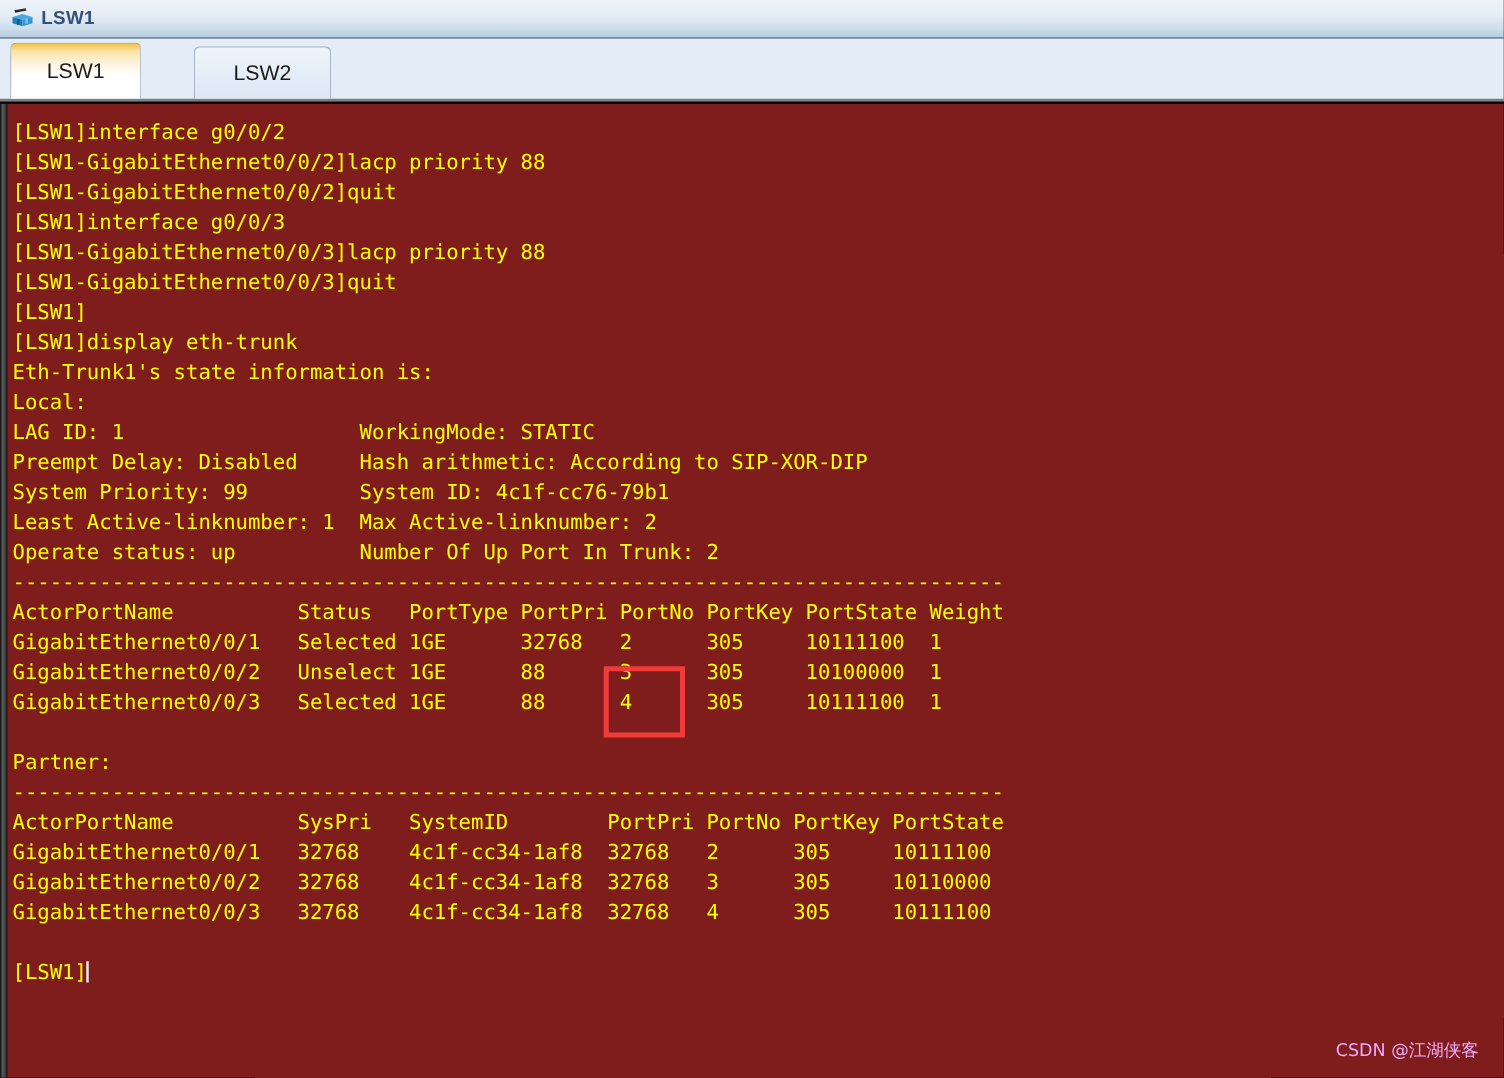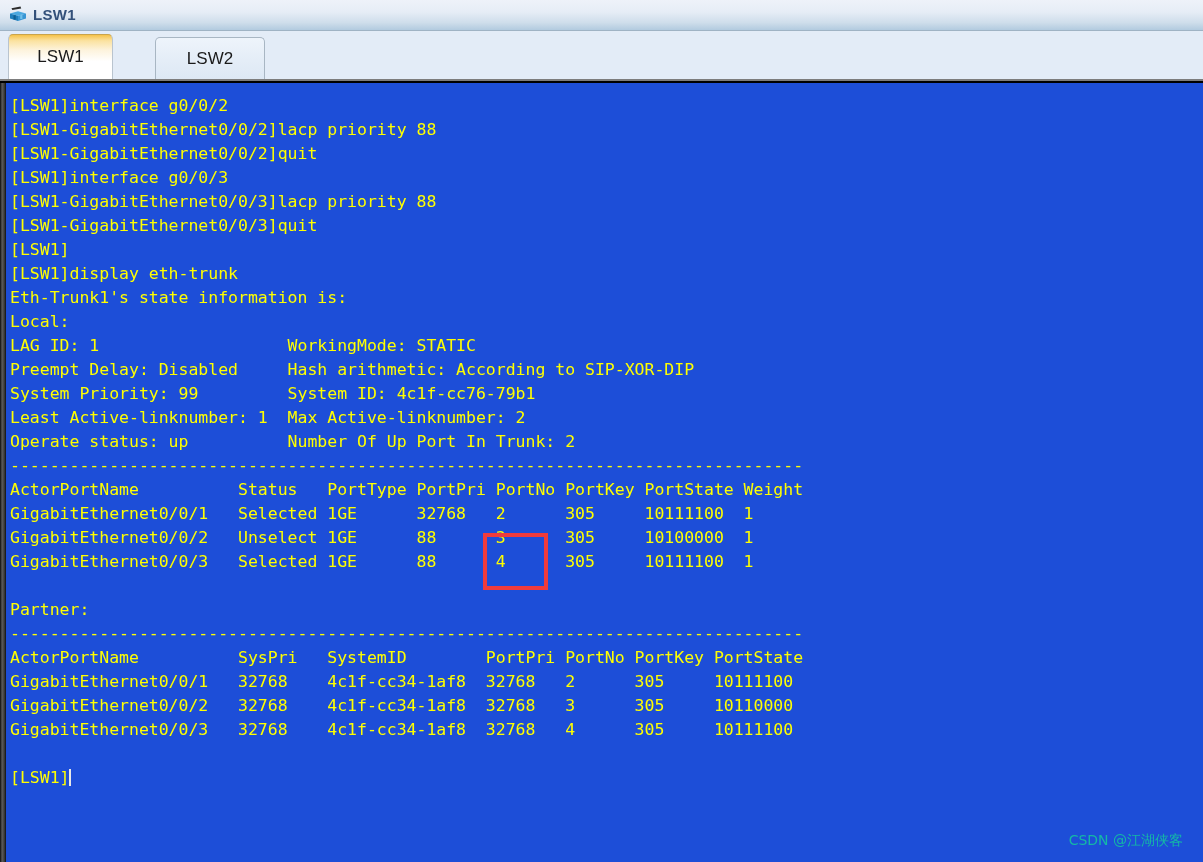--- a/index.html
+++ b/index.html
@@ -139,21 +139,21 @@
     pointer-events: none;
     z-index: 5;
   }
 
   
   #watermark {
     position: absolute;
     right: 20px;
     bottom: 12px;
     font-size: 14px;
-    color: #14b8a6;
+    color: #f0abfc;
     font-family: "DejaVu Sans", sans-serif;
     user-select: none;
     z-index: 6;
   }
 </style>
 </head>
 <body>
 
 <div id="titlebar">
   <span id="win-icon">
@@ -171,19 +171,19 @@
 
 <div id="tabstrip">
   <div class="tab active">
     <span>LSW1</span>
   </div>
   <div class="tab inactive">
     <span>LSW2</span>
   </div>
 </div>
 
-<div id="terminal" style="background: #1d4ed8;">
+<div id="terminal" style="background: #7f1d1d;">
   <div id="term-left-border"></div>
   <div id="term-text" style="color: rgb(255, 255, 0);"><span class="ln">[LSW1]interface g0/0/2</span><span class="ln">[LSW1-GigabitEthernet0/0/2]lacp priority 88</span><span class="ln">[LSW1-GigabitEthernet0/0/2]quit</span><span class="ln">[LSW1]interface g0/0/3</span><span class="ln">[LSW1-GigabitEthernet0/0/3]lacp priority 88</span><span class="ln">[LSW1-GigabitEthernet0/0/3]quit</span><span class="ln">[LSW1]</span><span class="ln">[LSW1]display eth-trunk</span><span class="ln">Eth-Trunk1's state information is:</span><span class="ln">Local:</span><span class="ln">LAG ID: 1                   WorkingMode: STATIC</span><span class="ln">Preempt Delay: Disabled     Hash arithmetic: According to SIP-XOR-DIP</span><span class="ln">System Priority: 99         System ID: 4c1f-cc76-79b1</span><span class="ln">Least Active-linknumber: 1  Max Active-linknumber: 2</span><span class="ln">Operate status: up          Number Of Up Port In Trunk: 2</span><span class="ln">--------------------------------------------------------------------------------</span><span class="ln">ActorPortName          Status   PortType PortPri PortNo PortKey PortState Weight</span><span class="ln">GigabitEthernet0/0/1   Selected 1GE      32768   2      305     10111100  1</span><span class="ln">GigabitEthernet0/0/2   Unselect 1GE      88      3      305     10100000  1</span><span class="ln">GigabitEthernet0/0/3   Selected 1GE      88      4      305     10111100  1</span><span class="ln"></span><span class="ln">Partner:</span><span class="ln">--------------------------------------------------------------------------------</span><span class="ln">ActorPortName          SysPri   SystemID        PortPri PortNo PortKey PortState</span><span class="ln">GigabitEthernet0/0/1   32768    4c1f-cc34-1af8  32768   2      305     10111100</span><span class="ln">GigabitEthernet0/0/2   32768    4c1f-cc34-1af8  32768   3      305     10110000</span><span class="ln">GigabitEthernet0/0/3   32768    4c1f-cc34-1af8  32768   4      305     10111100</span><span class="ln"></span><span class="ln">[LSW1]<span id="cursor" style="background: rgb(232, 232, 232);"></span></span></div>
   <div id="highlight-box" style="border-color: rgb(240, 59, 59);"></div>
 </div>
 
 <div id="watermark">CSDN @江湖侠客</div>
 
 </body></html>

